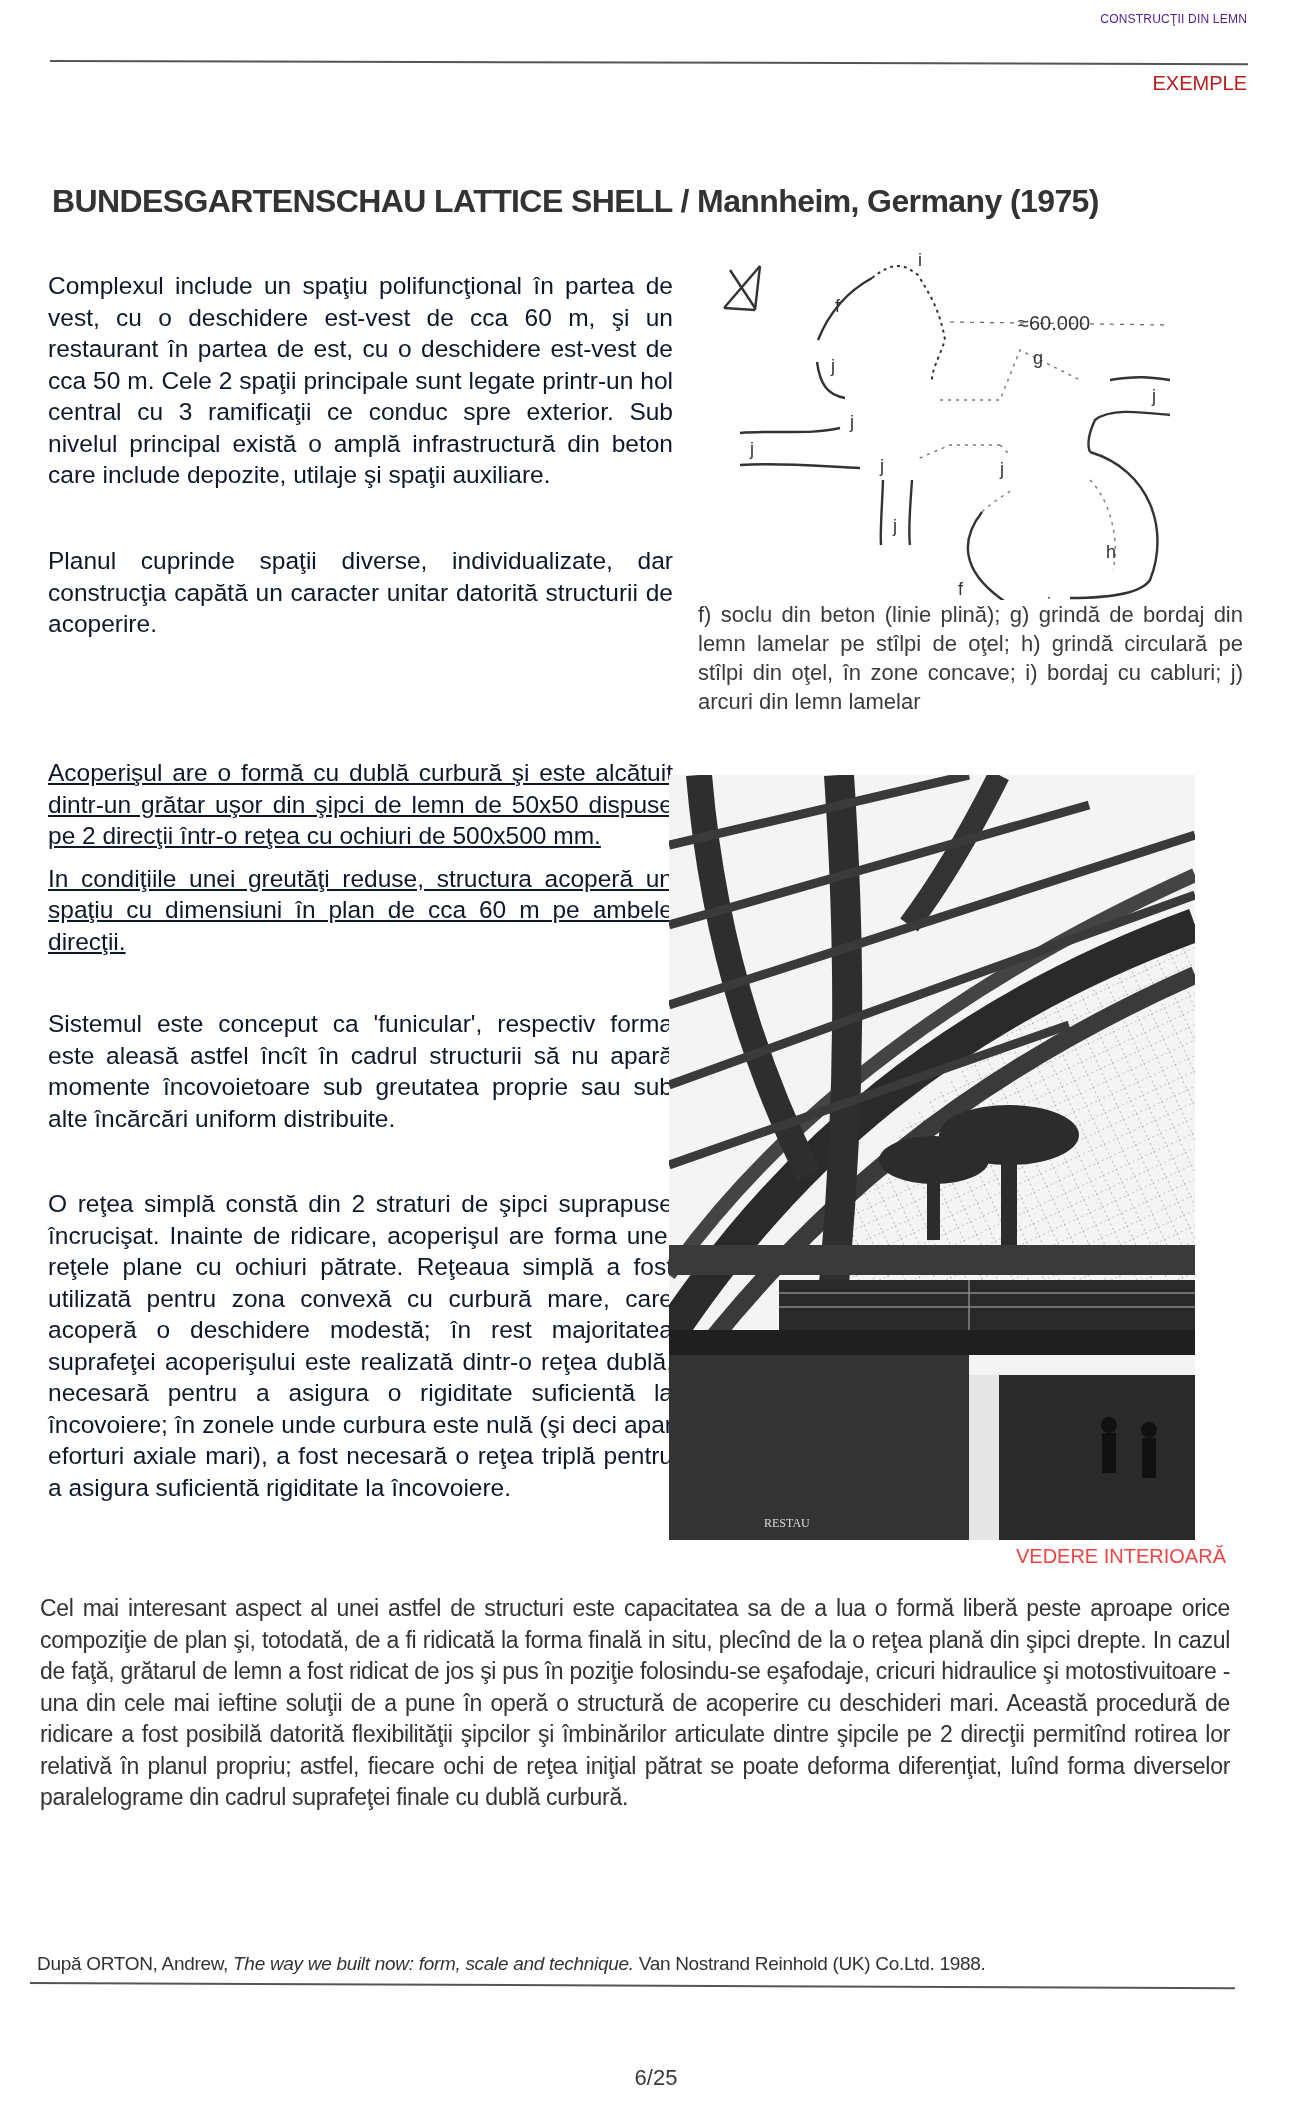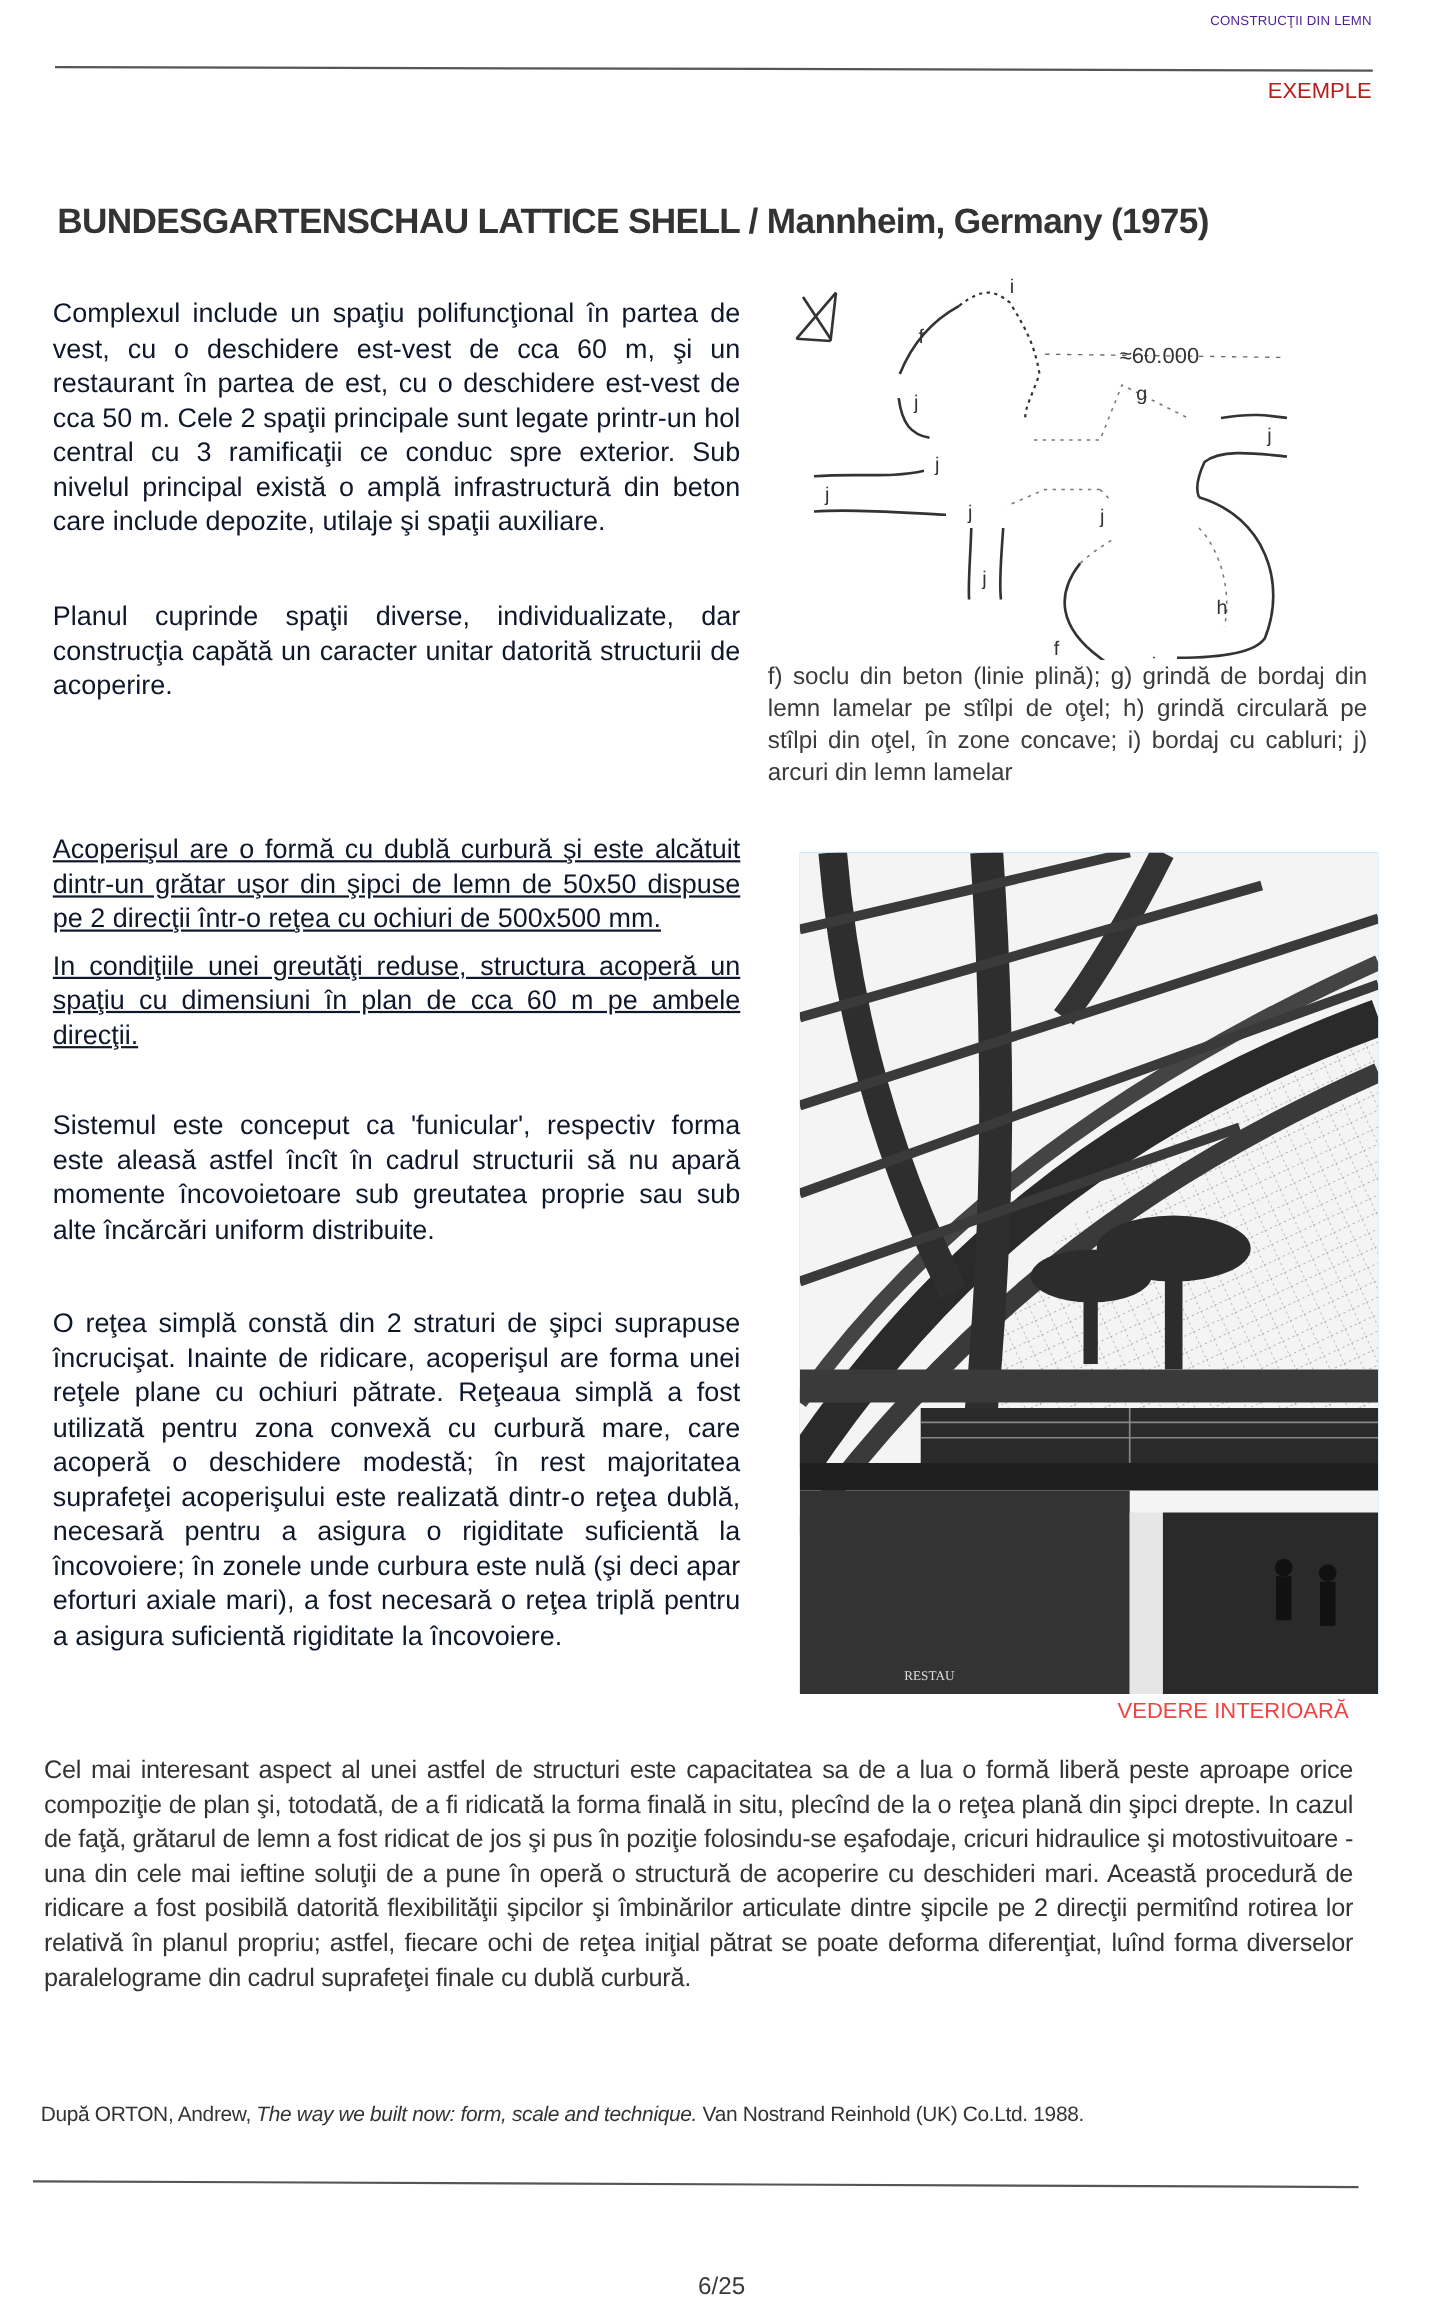--- a/index.html
+++ b/index.html
@@ -39,40 +39,40 @@
 
     .plan {
       position: absolute; left: 700px; top: 240px; width: 560px; height: 360px;
     }
     .plan svg { width: 100%; height: 100%; }
     .plan-caption {
       position: absolute; left: 698px; top: 600px; width: 545px;
       font-size: 22px; line-height: 29px; text-align: justify; color: #3a3a3a;
     }
     .photo {
-      position: absolute; left: 727px; top: 775px; width: 526px; height: 765px;
-      background: #7dd3fc; overflow: hidden;
+      position: absolute; left: 669px; top: 775px; width: 526px; height: 765px;
+      background: #f9a8d4; overflow: hidden;
     }
     .photo svg { width: 100%; height: 100%; display: block; }
     .photo-caption {
       position: absolute; right: 78px; top: 1545px;
       font-size: 20px; color: #ef4444;
     }
     .full-text {
       position: absolute; left: 40px; top: 1593px; width: 1190px;
       font-size: 23px; line-height: 31.5px; text-align: justify; color: #333;
       letter-spacing: -0.3px;
     }
     .foot-rule {
       position: absolute; left: 30px; width: 1205px; top: 1982px;
       border-top: 2px solid #555;
       transform: rotate(0.25deg); transform-origin: left center;
     }
     .foot-ref {
-      position: absolute; left: 37px; top: 1912px; white-space: nowrap;
+      position: absolute; left: 37px; top: 1953px; white-space: nowrap;
       font-size: 19px; color: #333; letter-spacing: -0.3px; text-align: center;
     }
     .foot-ref i { font-style: italic; }
     .page-num {
       position: absolute; left: 0; right: 0; top: 2065px; text-align: center;
       font-size: 22px; color: #3a3a3a; padding-left: 8px;
     }
   </style>
 </head>
 <body>

